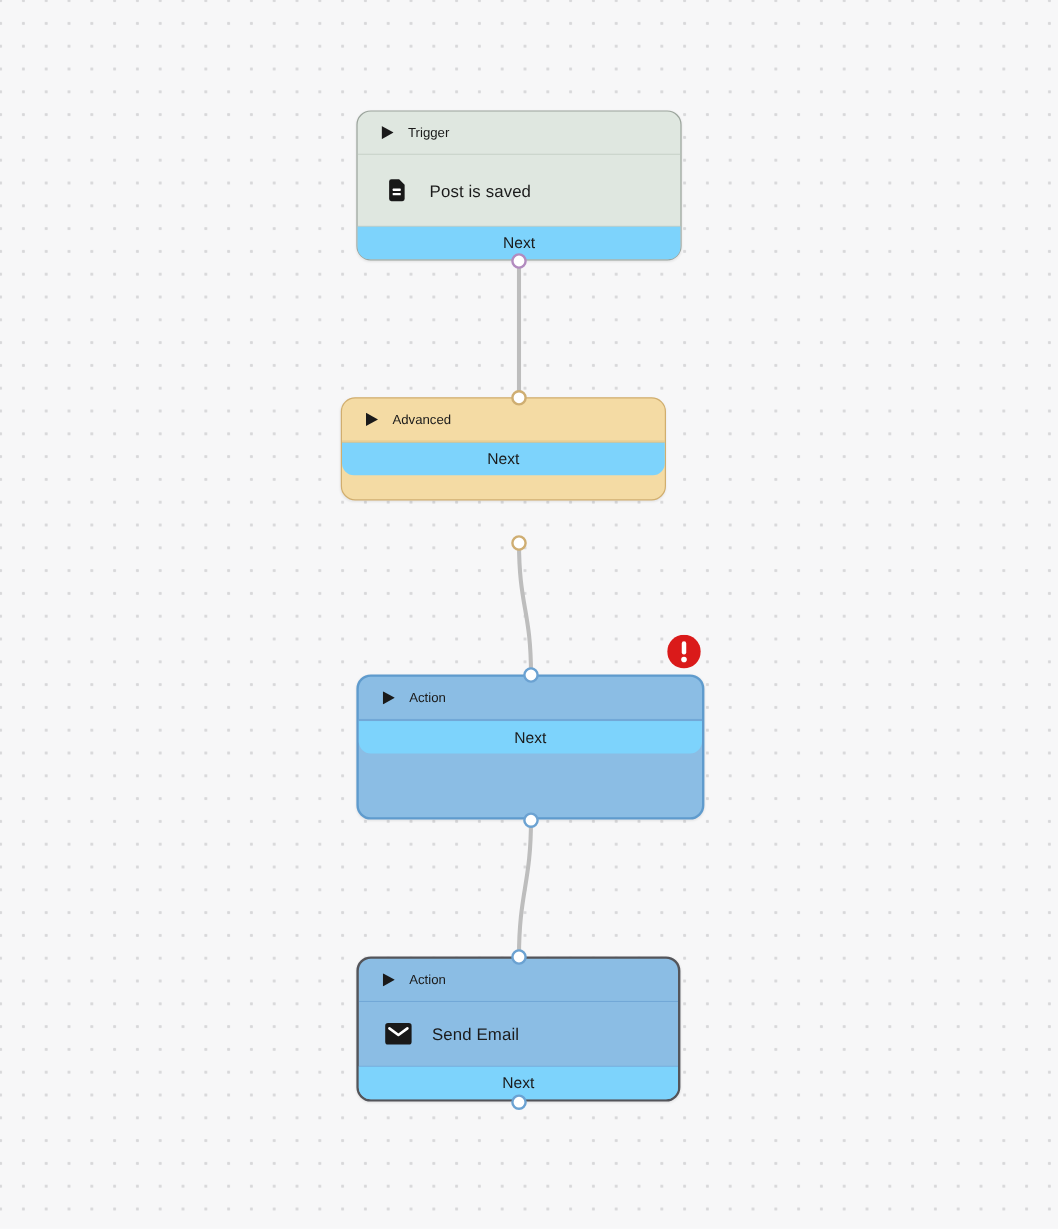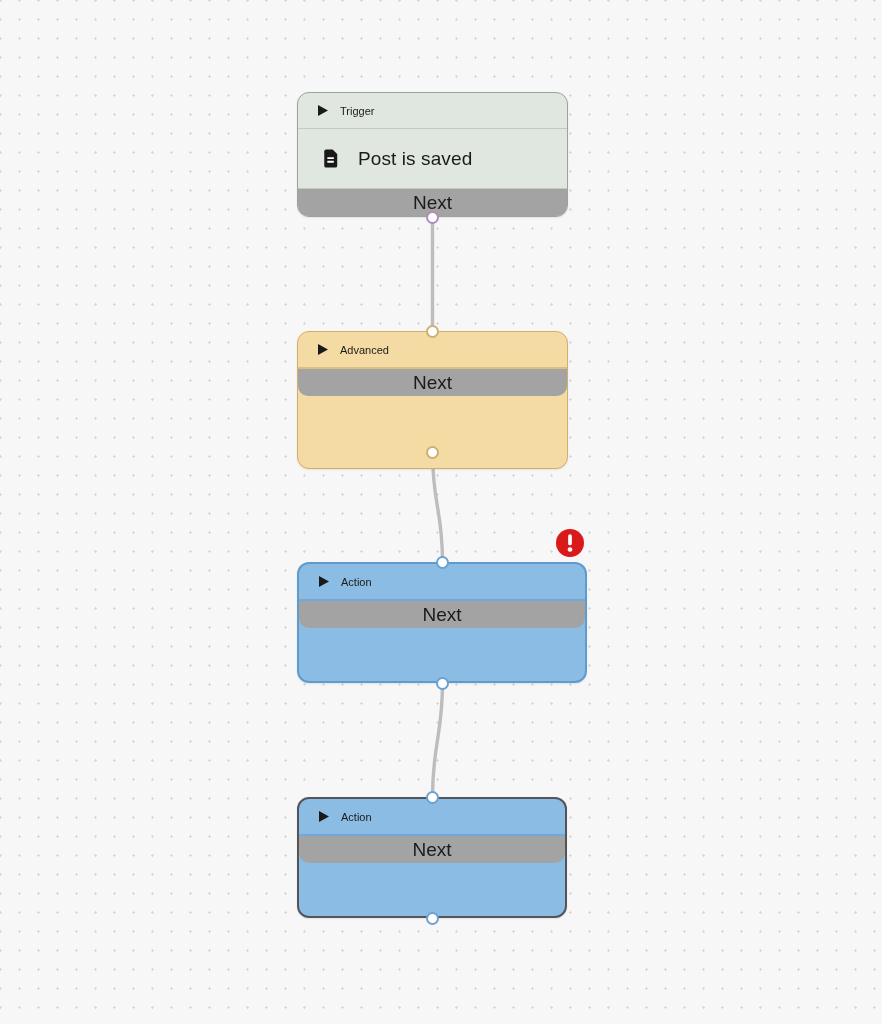--- a/index.html
+++ b/index.html
@@ -41,33 +41,33 @@
     font-size: 11px;
     border-bottom: 1px solid rgba(0,0,0,0.15);
     border-radius: 11px 11px 0 0;
   }
   .node-body {
     flex: 1 1 auto;
     display: flex;
     align-items: center;
     gap: 16px;
     padding: 0 30px 0 21px;
-    font-size: 19px;
+    font-size: 14px;
     letter-spacing: 0.1px;
   }
   .node-footer {
     height: 28px;
     flex: 0 0 auto;
-    background: #a3a3a3;
+    background: #7dd3fc;
     border-top: 1px solid rgba(0,0,0,0.15);
     border-radius: 0 0 10px 10px;
     display: flex;
     align-items: center;
     justify-content: center;
-    font-size: 19px;
+    font-size: 13px;
   }
   .node--selected { border-width: 2px; }
   .node--error-border { border-width: 2px; }
 
   .tri-icon { display: inline-flex; width: 10px; }
   .body-icon { display: inline-flex; }
 
   .port {
     position: absolute;
     width: 13px; height: 13px;
@@ -112,21 +112,21 @@
           <rect x="8.6" y="14.4" width="7" height="2" rx="0.5" fill="#fff"></rect>
         </svg>
       </span>
       <span>Post is saved</span>
     </div>
     <div class="node-footer" style="border-top-color: rgb(192, 203, 193);">
       <span>Next</span>
     </div>
   </div>
 
-  <div class="node" style="left: 297px; top: 331px; width: 271px; height: 138px; background-color: rgb(244, 219, 164); border-color: rgb(209, 174, 110);">
+  <div class="node" style="left: 284px; top: 331px; width: 271px; height: 86px; background-color: rgb(244, 219, 164); border-color: rgb(209, 174, 110);">
     <div class="node-header" style="border-bottom-color: rgb(219, 190, 133);">
       <span class="tri-icon">
         <svg width="10" height="11" viewBox="0 0 10 11">
             <polygon points="0,0 10,5.5 0,11" fill="#1a1a1a"></polygon>
           </svg>
       </span>
       <span>Advanced</span>
     </div>
     <div class="node-footer" style="border-top-color: rgb(219, 190, 133);">
       <span>Next</span>
@@ -149,20 +149,29 @@
 
   <div class="node node--selected" style="left: 297px; top: 797px; width: 270px; height: 121px; background-color: rgb(139, 189, 228); border-color: rgb(84, 85, 90);">
     <div class="node-header" style="border-bottom-color: rgb(114, 168, 215);">
       <span class="tri-icon">
         <svg width="10" height="11" viewBox="0 0 10 11">
             <polygon points="0,0 10,5.5 0,11" fill="#1a1a1a"></polygon>
           </svg>
       </span>
       <span>Action</span>
     </div>
+    <div class="node-body">
+      <span class="body-icon">
+        <svg width="24" height="21" viewBox="0 0 24 20">
+          <rect x="1" y="1" width="22" height="18" rx="2.4" fill="#191919"></rect>
+          <path d="M4.5 5.5 L12 11 L19.5 5.5" fill="none" stroke="#fff" stroke-width="2.2" stroke-linecap="round" stroke-linejoin="round"></path>
+        </svg>
+      </span>
+      <span>Send Email</span>
+    </div>
     <div class="node-footer" style="border-top-color: rgb(114, 168, 215);">
       <span>Next</span>
     </div>
   </div>
 
   <div class="port" style="left: 426px; top: 210.5px; border-color: rgb(178, 139, 191);"></div>
   <div class="port" style="left: 426px; top: 324.5px; border-color: rgb(207, 174, 114);"></div>
   <div class="port" style="left: 426px; top: 445.5px; border-color: rgb(207, 174, 114);"></div>
   <div class="port" style="left: 436px; top: 555.5px; border-color: rgb(107, 162, 210);"></div>
   <div class="port" style="left: 436px; top: 676.5px; border-color: rgb(107, 162, 210);"></div>

